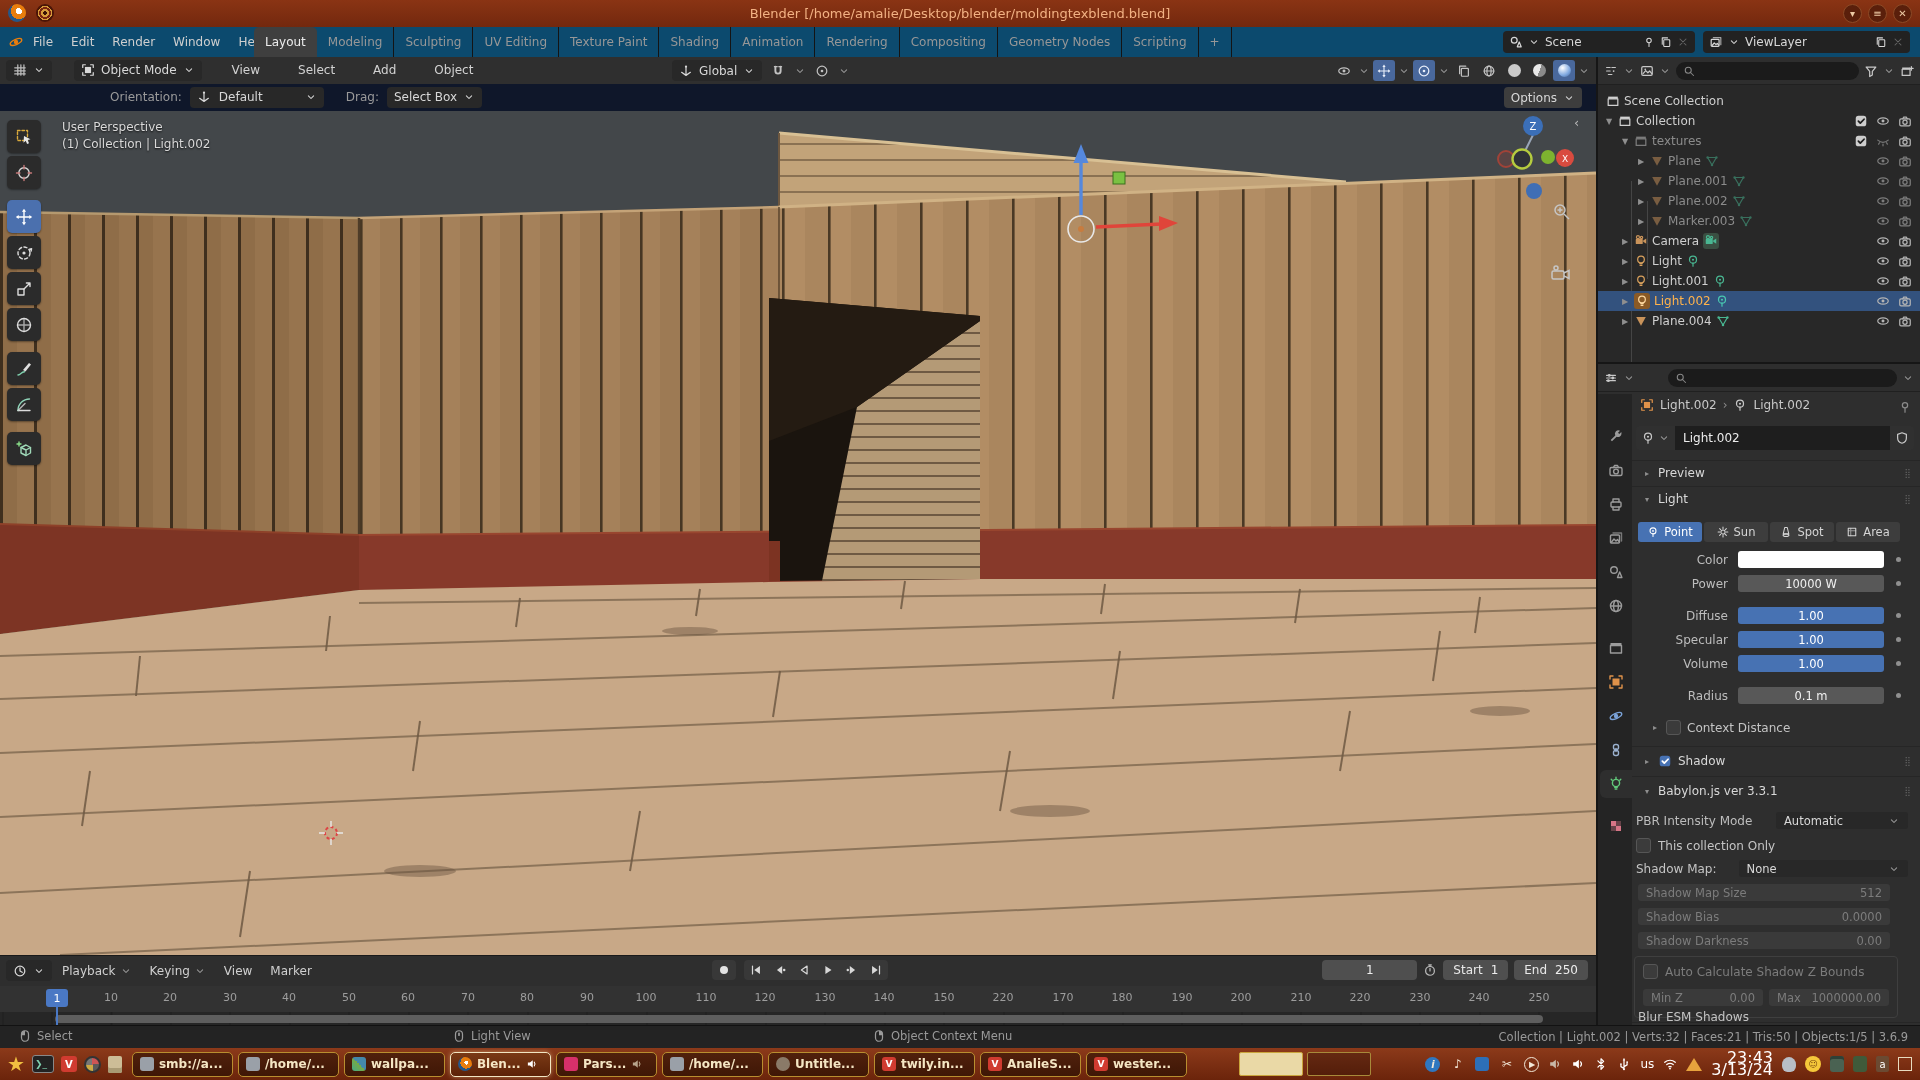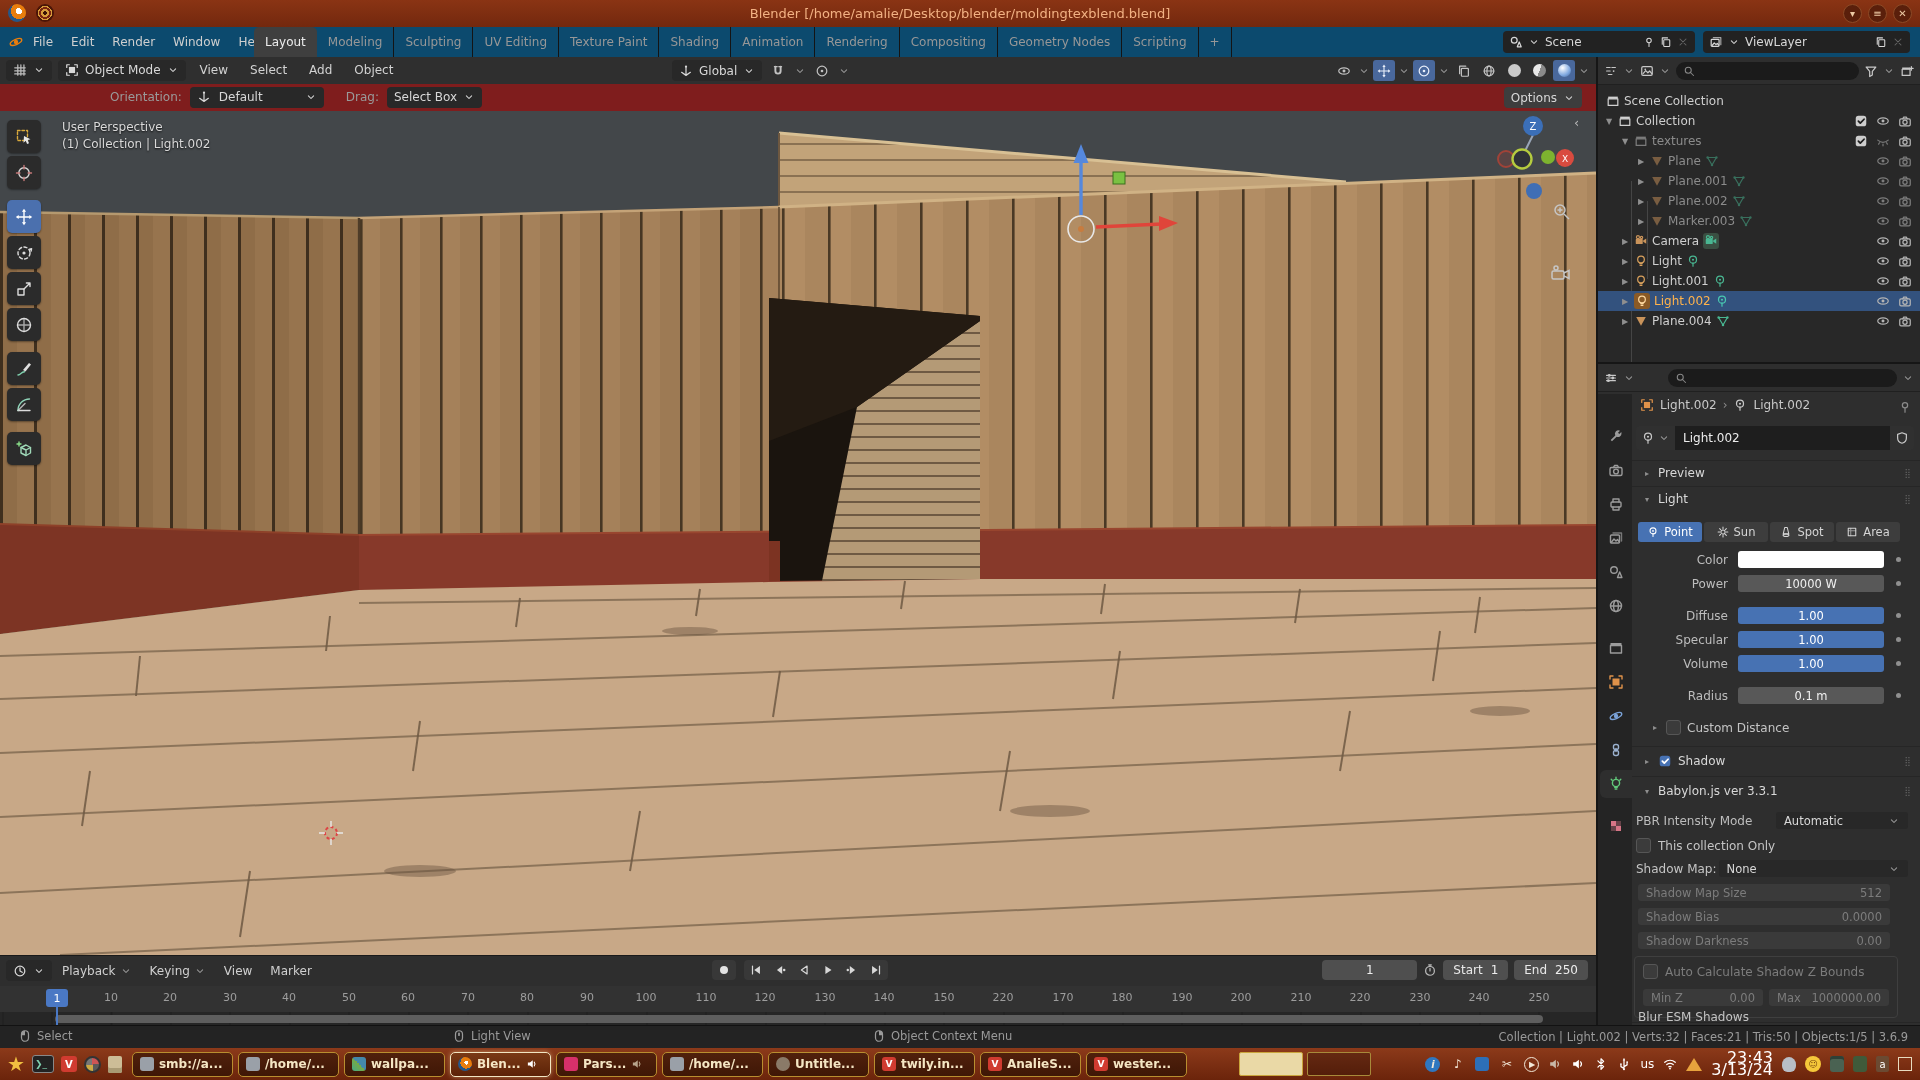--- a/index.html
+++ b/index.html
@@ -25,21 +25,21 @@
   .wstab{padding:0 11px;color:#979797;display:flex;align-items:center;border-right:1px solid #141414;}
   .wstab.active{background:#3f3f3f;color:#ececec;border-radius:5px 5px 0 0;border-right:none;}
   .idgroup{background:#222;border-radius:4px;height:22px;display:flex;align-items:center;gap:5px;padding:0 6px;color:#d8d8d8;}
   .dimx{color:#666;font-size:11px}
   
   #vheader{left:0;top:57px;width:1596px;height:27px;background:#2f2f2f;border-bottom:1px solid #242424;}
   .dd{background:#282828;border-radius:4px;height:21px;display:flex;align-items:center;gap:6px;padding:0 7px;color:#d8d8d8;}
   .hmenu{padding:0 8px;color:#d2d2d2;}
   .hic{width:22px;height:21px;display:flex;align-items:center;justify-content:center;border-radius:3px;color:#c2c2c2;}
   .hic.on{background:#49689c;color:#e8eefa;}
-  #toolrow{left:0;top:84px;width:1596px;height:27px;background:#7f1d1d;border-bottom:1px solid #151515;}
+  #toolrow{left:0;top:84px;width:1596px;height:27px;background:#0f172a;border-bottom:1px solid #151515;}
   .lbl{color:#9a9a9a;}
   
   #viewport{left:0;top:111px;width:1596px;height:844px;background:#43474a;overflow:hidden;}
   #vtext{left:62px;top:8px;color:#d9d9d9;text-shadow:0 1px 2px rgba(0,0,0,.8);line-height:17px;font-size:12px;}
   
   .tbtn{width:34px;height:33px;background:#2b2b2b;border-radius:5px;display:flex;align-items:center;justify-content:center;color:#dcdcdc;box-shadow:0 1px 2px rgba(0,0,0,.4);}
   .tbtn.active{background:#4b70ae;color:#fff;}
   
   #timeline{left:0;top:955px;width:1596px;height:70px;background:#2b2b2b;border-top:1px solid #1a1a1a;}
   #tlhead{left:0;top:0;width:1596px;height:30px;background:#2e2e2e;border-bottom:1px solid #232323;}
@@ -446,21 +446,21 @@
             <use href="#i-copy"></use>
           </svg>
         <svg class="sym s12 dimx">
             <use href="#i-x"></use>
           </svg>
       </div>
     </div>
   </div>
 
   <div id="vheader" class="abs">
-    <div class="row" style="height:26px;padding-left:6px;gap:6px;border-radius:12px;">
+    <div class="row" style="height:26px;padding-left:6px;gap:22px;border-radius:12px;">
       <div class="dd">
         <svg class="sym">
             <use href="#i-gridE"></use>
           </svg>
         <svg class="sym s12">
             <use href="#i-car"></use>
           </svg>
       </div>
       <div class="dd">
         <svg class="sym">
@@ -1293,21 +1293,21 @@
 
     <span class="plabel" style="left:0;top:325px;width:130px;">Radius</span>
     <div class="pfield" style="left:140px;top:323px;width:146px;">
         <span>0.1 m</span>
       </div>
     <div class="pdot" style="left:298px;top:329px;"></div>
 
     <div class="phead" style="left:52px;top:356px;color:#c4c4c4;">
       <span class="arr">▸</span>
         <span class="chk"></span>
-      <span>Custom Distance</span>
+      <span>Context Distance</span>
     </div>
 
     <div class="pdiv" style="top:382px"></div>
     <div class="phead" style="left:44px;top:390px;">
       <span class="arr">▸</span>
       <svg class="sym" style="color:#4772b3">
           <use href="#i-chkw"></use>
         </svg>
       <span>Shadow</span>
     </div>
@@ -1326,21 +1326,21 @@
       <svg class="sym s12" style="color:#999">
           <use href="#i-car"></use>
         </svg>
     </div>
 
     <div class="prow" style="left:38px;top:474px;gap:7px;">
       <span class="chk"></span>
       <span style="color:#c4c4c4">This collection Only</span>
     </div>
 
-    <div class="prow" style="left:38px;top:496px;gap:2px;width:272px;">
+    <div class="prow" style="left:38px;top:496px;gap:22px;width:272px;">
       <span style="color:#c4c4c4">Shadow Map:</span>
       <div class="pfield" style="position:static;flex:1;background:#282828;color:#d8d8d8;justify-content:space-between;padding:0 8px;box-sizing:border-box;">
         <span>None</span>
         <svg class="sym s12" style="color:#999">
             <use href="#i-car"></use>
           </svg>
       </div>
     </div>
 
     <div class="pfield grey" style="left:40px;top:520px;width:252px;">

